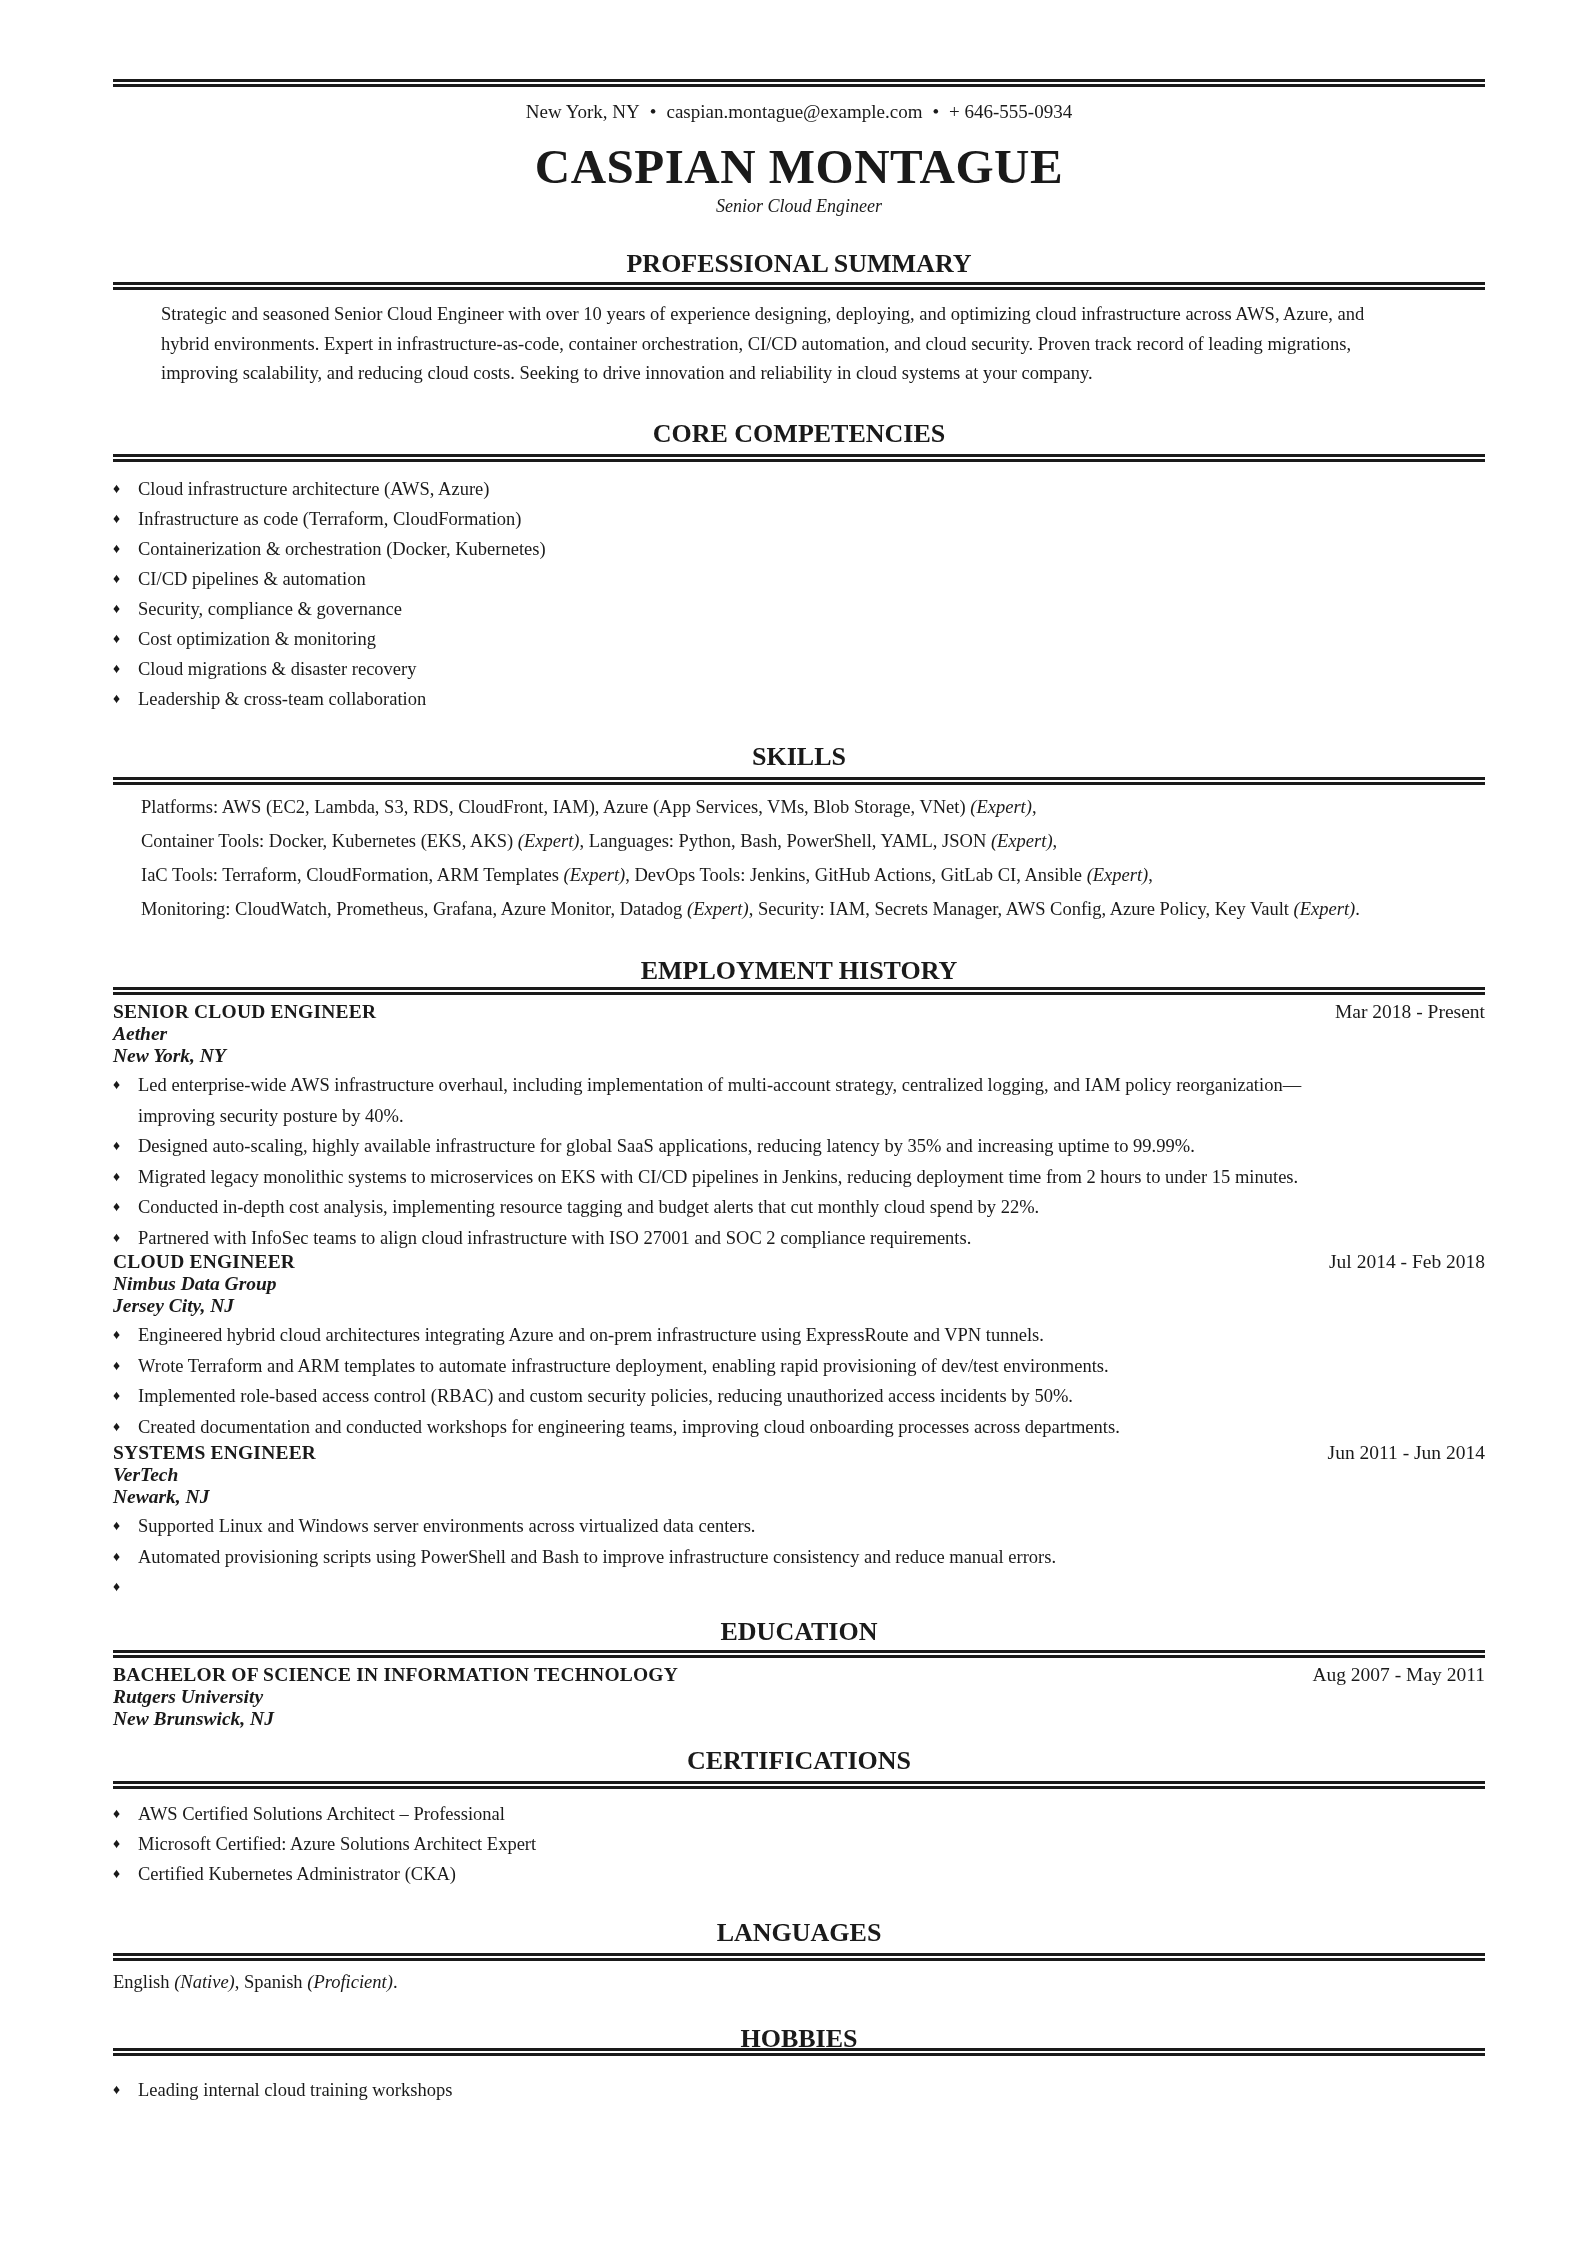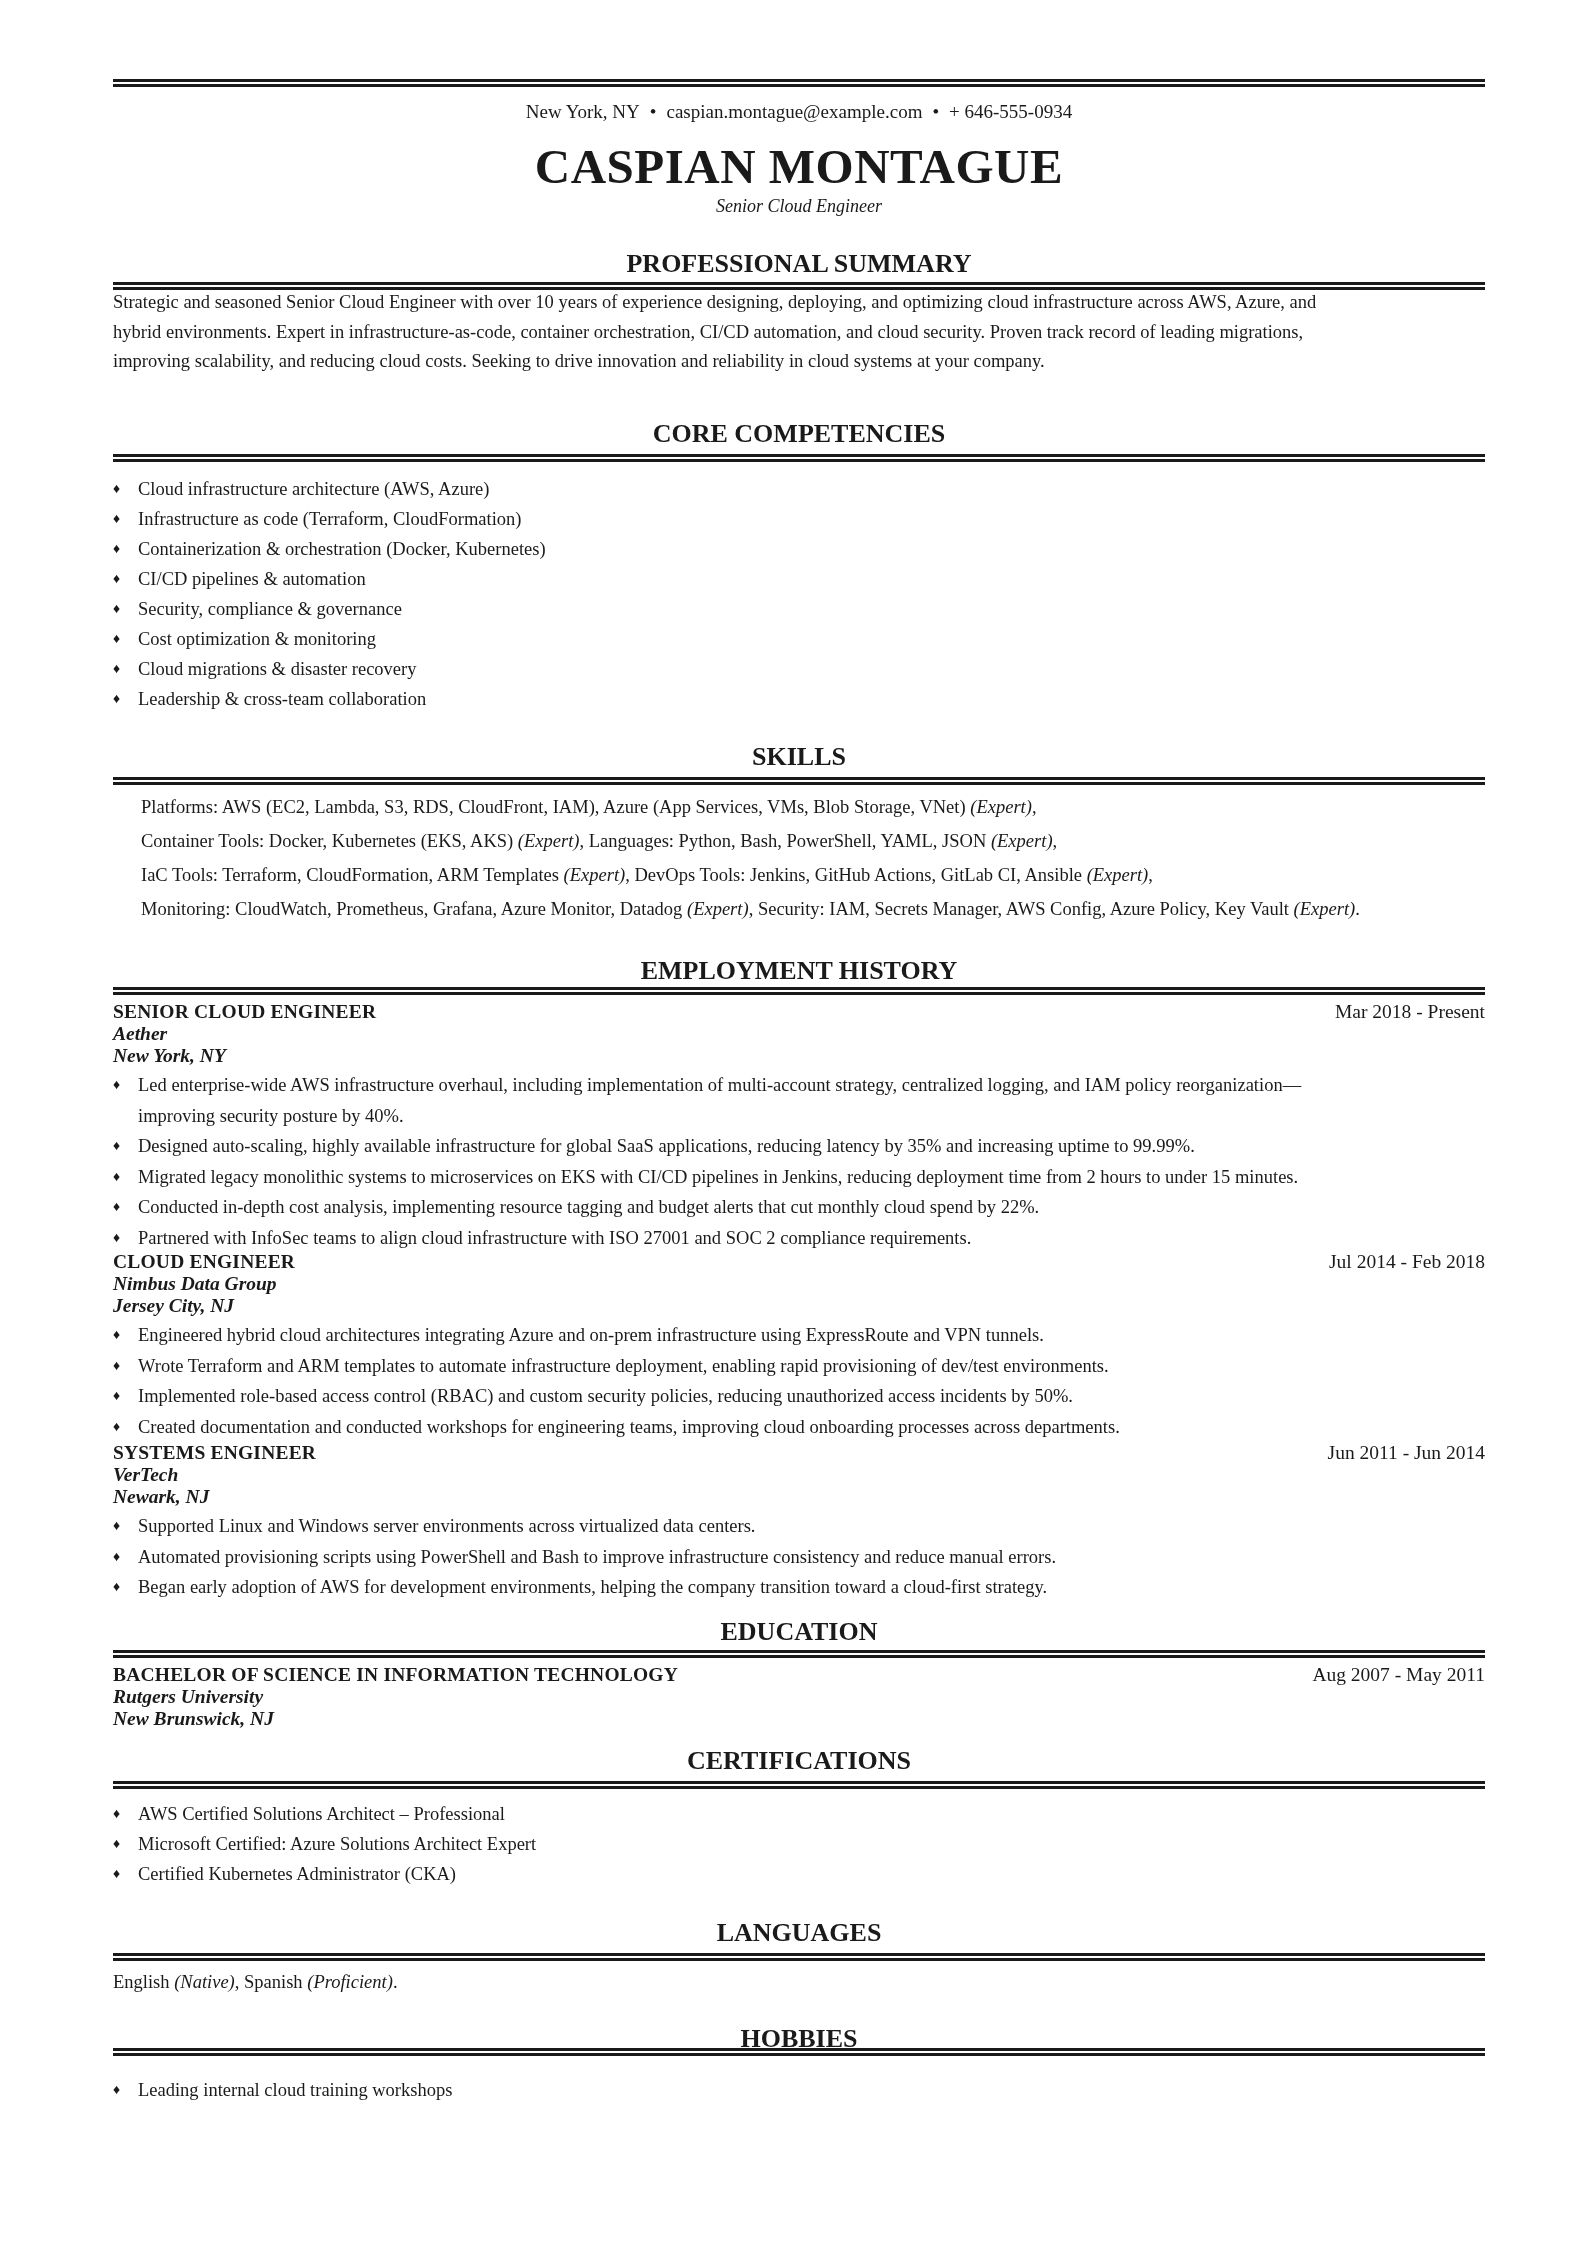--- a/index.html
+++ b/index.html
@@ -36,21 +36,21 @@
 
   <div class="abs center contact">
     <span>New York, NY</span><span class="sep">•</span><span>caspian.montague@example.com</span><span class="sep">•</span><span>+ 646-555-0934</span>
   </div>
 
   <div class="abs center name">CASPIAN MONTAGUE</div>
   <div class="abs center subtitle">Senior Cloud Engineer</div>
 
   <div class="abs center section-title" style="top:249px;">PROFESSIONAL SUMMARY</div>
   <div class="rule" style="top:282px;"></div>
-  <div class="abs body-text" style="top:288px;">
+  <div class="abs body-text" style="top:300px;margin-left:48px;">
     <div>Strategic and seasoned Senior Cloud Engineer with over 10 years of experience designing, deploying, and optimizing cloud infrastructure across AWS, Azure, and</div>
     <div>hybrid environments. Expert in infrastructure-as-code, container orchestration, CI/CD automation, and cloud security. Proven track record of leading migrations,</div>
     <div>improving scalability, and reducing cloud costs. Seeking to drive innovation and reliability in cloud systems at your company.</div>
   </div>
 
   <div class="abs center section-title" style="top:419px;">CORE COMPETENCIES</div>
   <div class="rule" style="top:454px;"></div>
   <ul class="abs bullets" style="top:474px;">
     <li><span class="dia">♦</span><span>Cloud infrastructure architecture (AWS, Azure)</span></li>
     <li><span class="dia">♦</span><span>Infrastructure as code (Terraform, CloudFormation)</span></li>
@@ -114,21 +114,21 @@
       <span class="left-b">SYSTEMS ENGINEER</span>
       <span class="right-b">Jun 2011 - Jun 2014</span>
     </div>
     <div class="row2">
       <span>VerTech</span>
       <span>Newark, NJ</span>
     </div>
     <ul class="bullets job-bullets" style="margin-top:3px;">
       <li><span class="dia">♦</span><span>Supported Linux and Windows server environments across virtualized data centers.</span></li>
       <li><span class="dia">♦</span><span>Automated provisioning scripts using PowerShell and Bash to improve infrastructure consistency and reduce manual errors.</span></li>
-      <li><span class="dia">♦</span><span>Began early adoption of AWS for development environments, helping the company transition toward a cloud-first strategy.</span></li>
+      <li><span class="dia">♦</span></li>
     </ul>
   </div>
 
   <div class="abs center section-title" style="top:1617px;">EDUCATION</div>
   <div class="rule" style="top:1650px;"></div>
   <div class="abs" style="top:1664px;">
     <div class="row">
       <span class="left-b">BACHELOR OF SCIENCE IN INFORMATION TECHNOLOGY</span>
       <span class="right-b">Aug 2007 - May 2011</span>
     </div>

